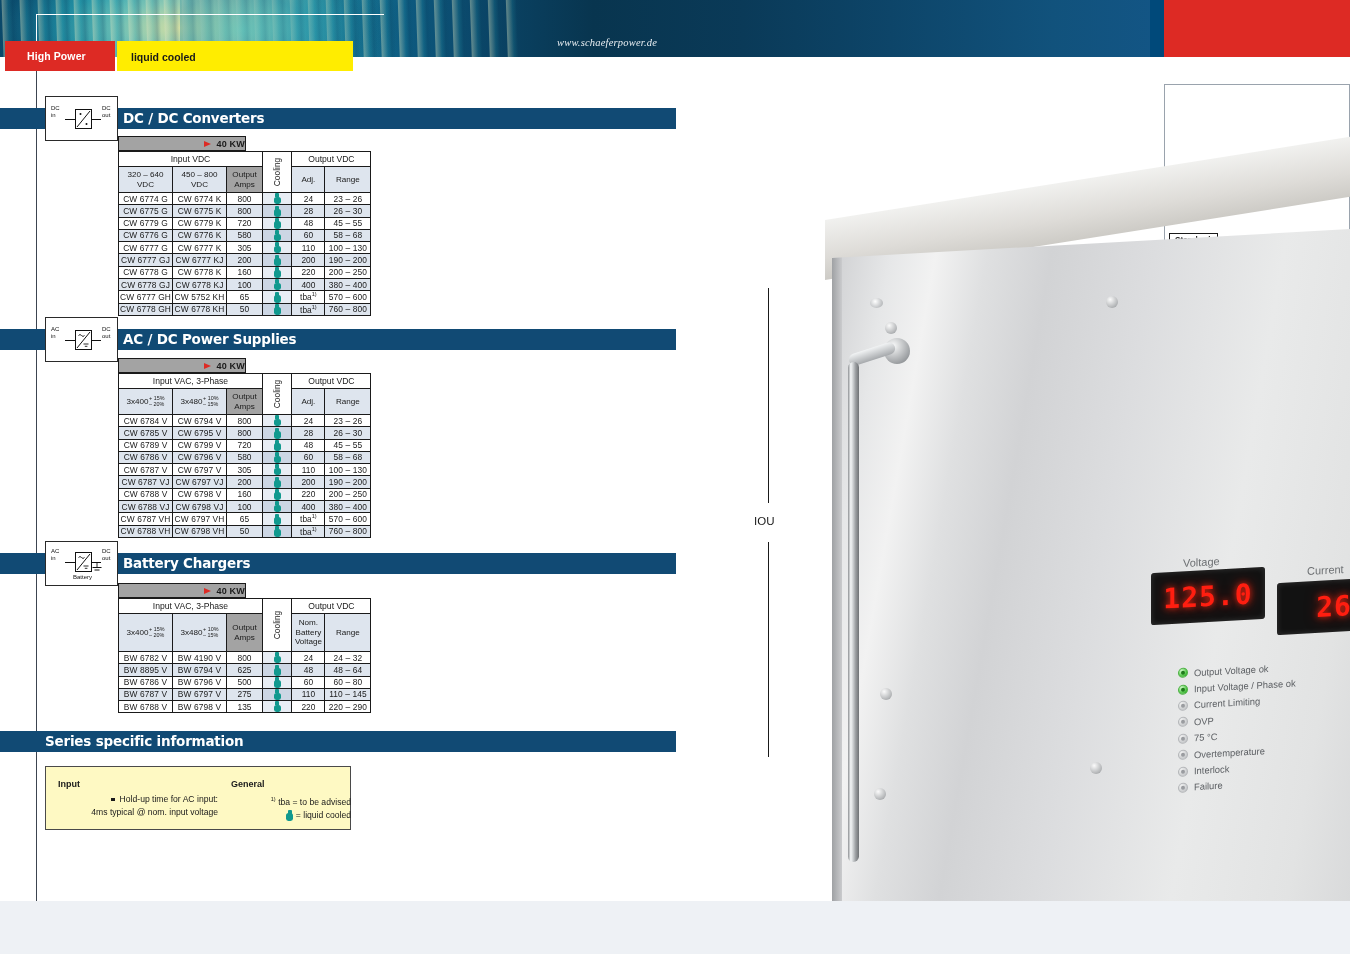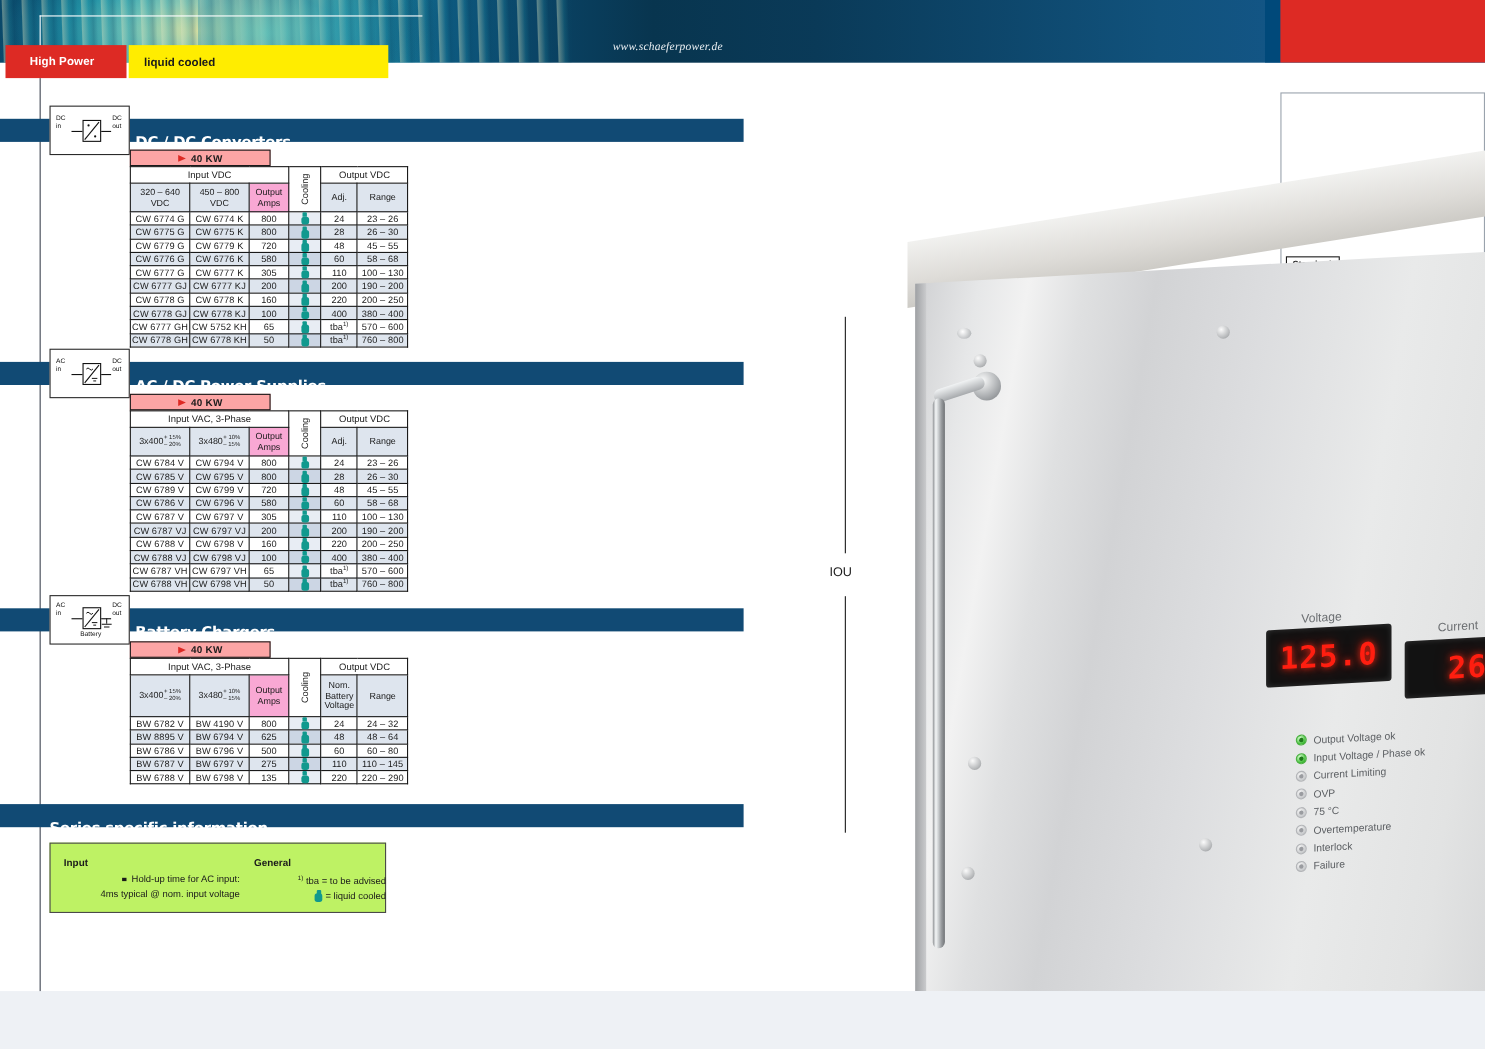--- a/index.html
+++ b/index.html
@@ -84,60 +84,60 @@
     position: absolute; left: 36px; top: 71px; width: 1.4px; height: 875px;
     background: #3c4450;
   }
 
   
   .sec-bar {
     position: absolute; left: 0; width: 676px; height: 21px;
     background: #114a74;
   }
   .sec-bar .sec-title {
-    position: absolute; left: 123px; top: 14px;
+    position: absolute; left: 123px; top: 2px;
     color: #ffffff; font-size: 13.5px; font-weight: bold;
     font-family: "DejaVu Sans", sans-serif; letter-spacing: -.2px;
   }
   .sec-icon {
     position: absolute; background: #ffffff; border: 1.2px solid #2a2a2a;
   }
   .sec-icon .lbl {
     position: absolute; font-size: 6px; color: #111; line-height: 6.6px;
     font-family: "Liberation Sans", sans-serif;
   }
   .sec-icon .wire {
     position: absolute; height: 1px; background: #111;
   }
   .sec-icon .box {
     position: absolute; border: 1px solid #111; background: #fff;
   }
 
   
   .tbl-wrap { position: absolute; }
   .kw-bar {
-    background: #fca5a5; border: 1px solid #1a1a1a;
-    height: 15px; display: flex; align-items: center; justify-content: center;
+    background: #a3a3a3; border: 1px solid #1a1a1a;
+    height: 15px; display: flex; align-items: center; justify-content: flex-end;
     font-size: 9px; font-weight: bold; color: #1a1a1a; letter-spacing: .2px;
   }
   .kw-bar .arrow {
     width: 0; height: 0; margin-right: 5px;
     border-top: 3.6px solid transparent; border-bottom: 3.6px solid transparent;
     border-left: 7px solid #dd2a24;
   }
   table.spec {
     border-collapse: collapse; table-layout: fixed;
     font-size: 8.4px; color: #1a1a1a;
   }
   table.spec th, table.spec td {
     border: 1px solid #1a1a1a; text-align: center; padding: 0;
     font-weight: normal; vertical-align: middle;
   }
   table.spec thead th { background: #dee5ee; }
-  table.spec thead th.plain { background: #f9a8d4; }
+  table.spec thead th.plain { background: #a3a3a3; }
   .hdr-grp { height: 15px; font-size: 8.6px; background:#ffffff !important; }
   .hdr-sub { height: 26px; font-size: 8.1px; line-height: 9.6px; }
   .hdr-sub3 { height: 38px; font-size: 8.1px; line-height: 9.6px; }
   .cooling-th {
     background: #ffffff !important; width: 22px;
   }
   .cooling-th span {
     display: inline-block;
     transform: rotate(-90deg); white-space: nowrap;
     font-size: 8.4px;
@@ -165,21 +165,21 @@
   }
   .sup { font-size: 5.6px; vertical-align: super; }
   .frac {
     display: inline-block; font-size: 5.4px; line-height: 5.6px;
     vertical-align: middle; text-align: left; margin-left: .5px;
   }
 
   
   .info-box {
     position: absolute; left: 45px; top: 766px; width: 306px; height: 64px;
-    border: 1px solid #4a4a4a; background: #bef264;
+    border: 1px solid #4a4a4a; background: #fef9c3;
   }
   .info-col { position: absolute; font-size: 8.6px; color: #1a1a1a; }
   .info-h { font-weight: bold; font-size: 9px; margin-bottom: 4px; }
   .bullet-sq {
     display: inline-block; width: 3.4px; height: 3.4px; background: #1a1a1a;
     vertical-align: middle; margin-right: 5px; margin-bottom: 1px;
   }
   .info-line { line-height: 13px; text-align: right; }
   .info-indent { padding-left: 8.4px; }
 

